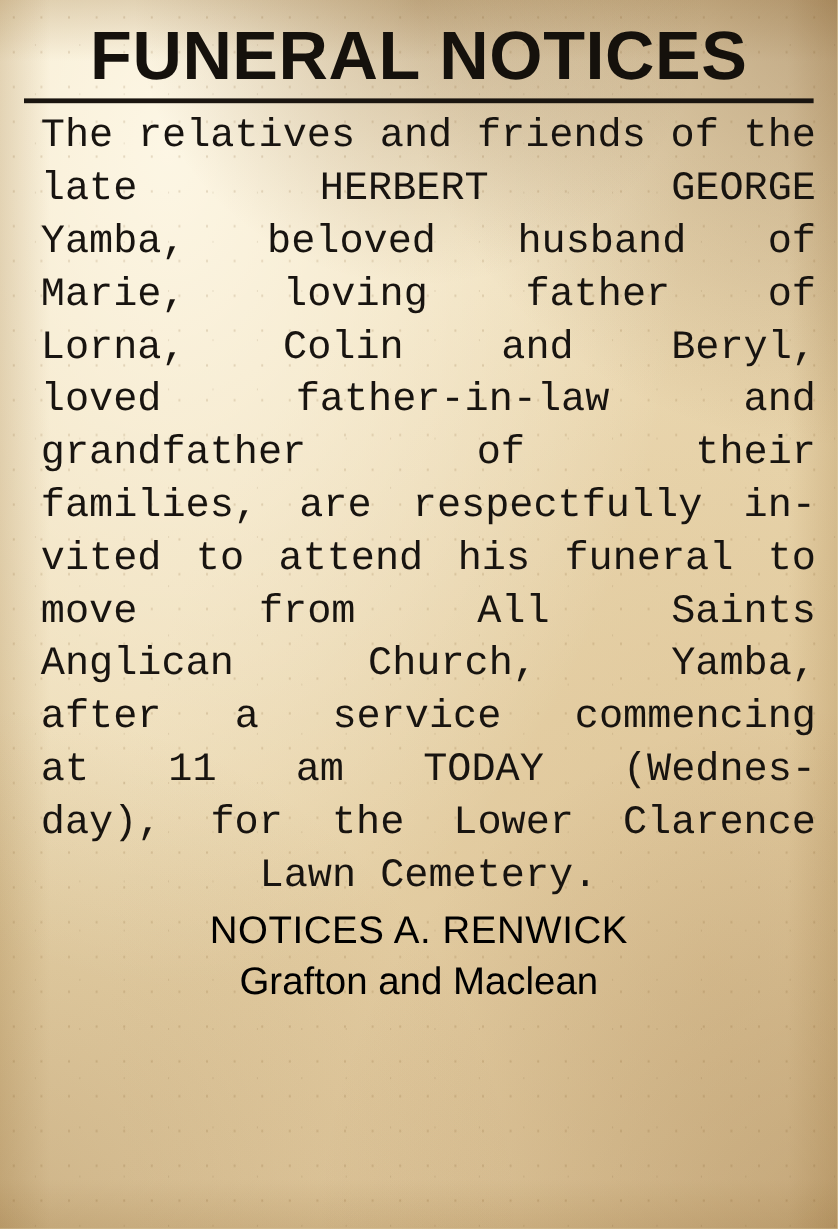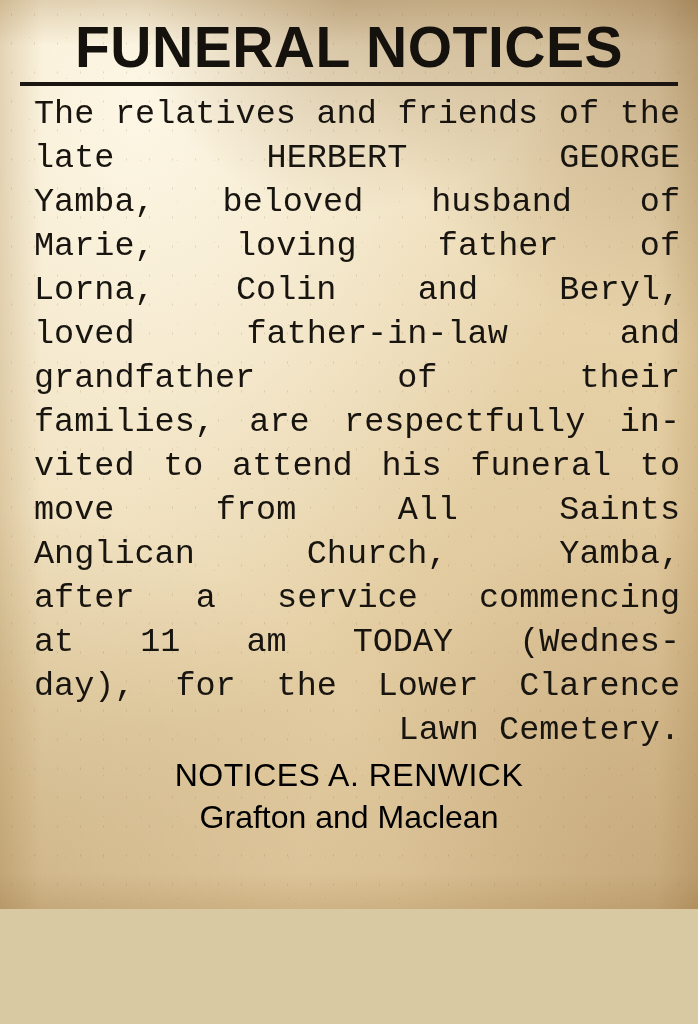--- a/index.html
+++ b/index.html
@@ -10,21 +10,21 @@
     width: 698px;
     height: 1024px;
     overflow: hidden;
     background: #d9c9a3;
     font-family: "Liberation Sans", sans-serif;
   }
 
   #clipping {
     position: relative;
     width: 698px;
-    height: 909px;
+    height: 1024px;
     box-sizing: border-box;
     
     background:
       radial-gradient(ellipse at 20% 12%, rgba(255,250,235,0.85) 0%, rgba(255,250,235,0) 55%),
       radial-gradient(ellipse at 85% 80%, rgba(214,186,140,0.55) 0%, rgba(214,186,140,0) 60%),
       linear-gradient(160deg, #f2e4c4 0%, #eeddb8 30%, #e9d5ab 60%, #e2caa0 100%);
     padding: 14px 18px 0 18px;
   }
 
   
@@ -92,21 +92,21 @@
     white-space: nowrap;
   }
   .line.just {
     text-align: justify;
     text-align-last: justify;
   }
   .line.center {
     text-align: center;
   }
   .line.left {
-    text-align: right;
+    text-align: center;
   }
 
   .signature {
     margin-top: 2px;
     text-align: center;
   }
   .signature .line {
     text-align: center;
   }
   .sig-name {

